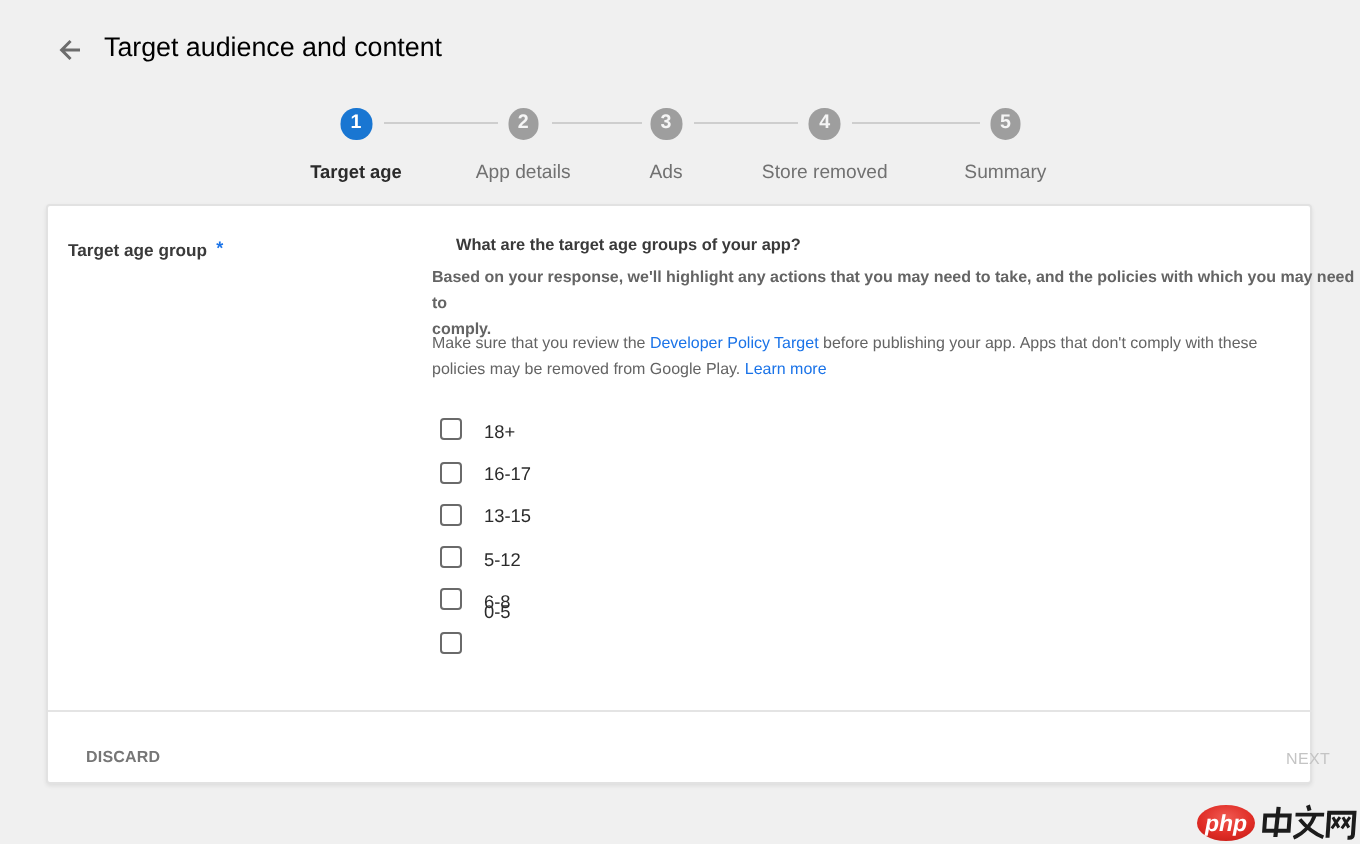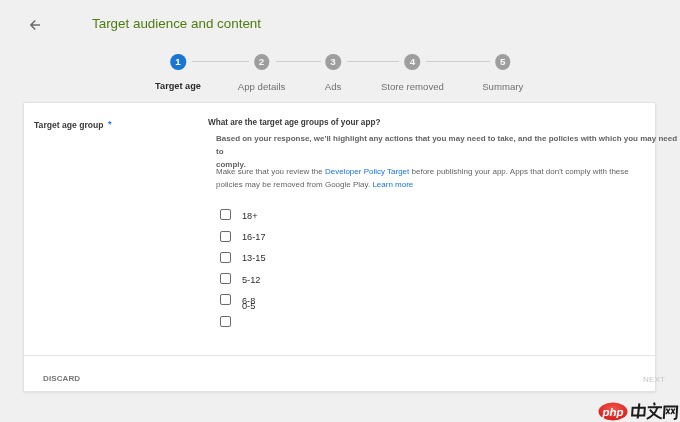--- a/index.html
+++ b/index.html
@@ -15,21 +15,21 @@
 .box { position:absolute; left:220px; width:11px; height:11px; border:1.5px solid #6a6a6a; border-radius:2px; background:#fff; }
 .cbl { position:absolute; left:242px; font-size:9.2px; color:#2b2b2b; white-space:nowrap; }
 .link { color:#1a73e8; }
 </style>
 </head>
 <body>
 
   <svg class="abs" style="left:29px; top:19px;" width="12" height="12" viewBox="0 0 12 12">
     <path d="M11 5.25 H3.6 L6.8 2.05 L5.75 1 L0.75 6 L5.75 11 L6.8 9.95 L3.6 6.75 H11 Z" fill="#6c6c6c"></path>
   </svg>
-  <div class="abs" style="left:52px; top:16px; font-size:13.4px; color:#4d7c0f;margin-left:40px;">Target audience and content</div>
+  <div class="abs" style="left:52px; top:16px; font-size:13.4px; color:#000000;">Target audience and content</div>
 
   <div class="circle c-blue cx" style="left:178px;">1</div>
   <div class="circle c-gray cx" style="left:261.6px;">2</div>
   <div class="circle c-gray cx" style="left:333px;">3</div>
   <div class="circle c-gray cx" style="left:412.4px;">4</div>
   <div class="circle c-gray cx" style="left:502.7px;">5</div>
 
   <div class="connector" style="left:192px; width:56.6px;"></div>
   <div class="connector" style="left:275.6px; width:45px;"></div>
   <div class="connector" style="left:347px; width:52px;"></div>
@@ -38,21 +38,21 @@
   <div class="steplabel cx" style="left:178px; color:#2b2b2b; font-weight:bold; font-size:9.2px;">Target age</div>
   <div class="steplabel cx" style="left:261.6px;">App details</div>
   <div class="steplabel cx" style="left:333px;">Ads</div>
   <div class="steplabel cx" style="left:412.4px;">Store removed</div>
   <div class="steplabel cx" style="left:502.7px;">Summary</div>
 
   <div class="abs" style="left:23px; top:102px; width:633px; height:290px; background:#fff; border:1px solid #e2e2e2; border-radius:2px; box-shadow:0 1px 2px rgba(0,0,0,0.08);"></div>
 
   <div class="abs" style="left:34px; top:119px; font-size:8.6px; font-weight:bold; color:#3a3a3a;">Target age group<span style="color:#1a73e8; margin-left:4.5px; font-size:9px; vertical-align:1px;">*</span></div>
 
-  <div class="abs" style="left:208px; top:118px; font-size:8.2px; font-weight:bold; color:#3a3a3a;text-align:center;">What are the target age groups of your app?</div>
+  <div class="abs" style="left:228px; top:118px; font-size:8.2px; font-weight:bold; color:#3a3a3a;text-align:center;">What are the target age groups of your app?</div>
   <div class="abs" style="left:216px; top:132px; font-size:8px; color:#646464; line-height:13.2px;font-weight:bold;">Based on your response, we'll highlight any actions that you may need to take, and the policies with which you may need to<br>comply.</div>
   <div class="abs" style="left:216px; top:164.5px; font-size:8px; color:#646464; line-height:13.2px;">Make sure that you review the <span class="link">Developer Policy Target</span> before publishing your app. Apps that don't comply with these<br>policies may be removed from Google Play. <span class="link">Learn more</span></div>
 
   <div class="box" style="top:209px;"></div>
 <div class="cbl" style="top:210.5px;">18+</div>
   <div class="box" style="top:230.5px;"></div>
 <div class="cbl" style="top:232px;">16-17</div>
   <div class="box" style="top:251.5px;"></div>
 <div class="cbl" style="top:253px;text-align:center;">13-15</div>
   <div class="box" style="top:273px;"></div>

